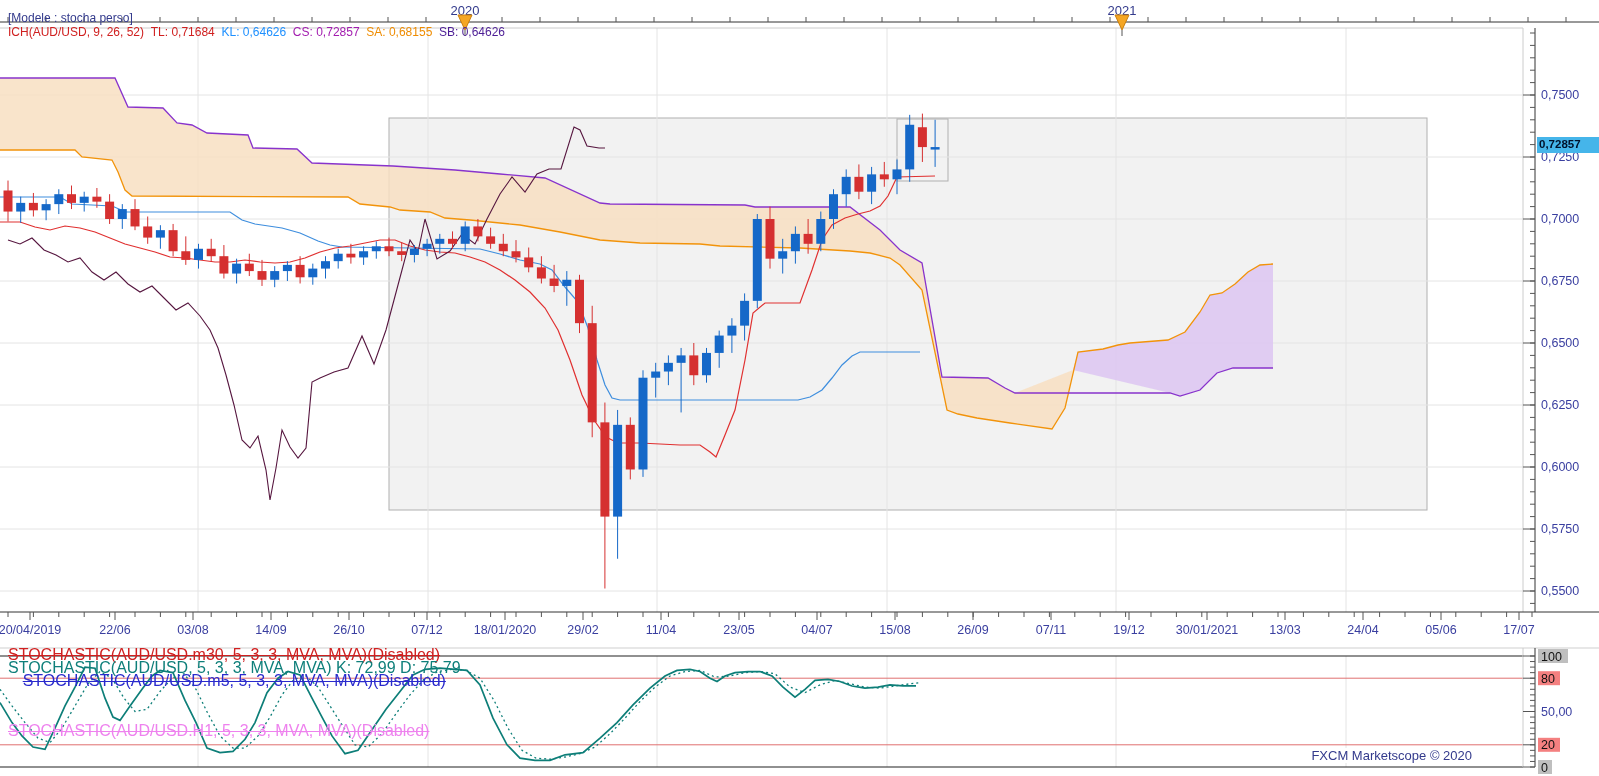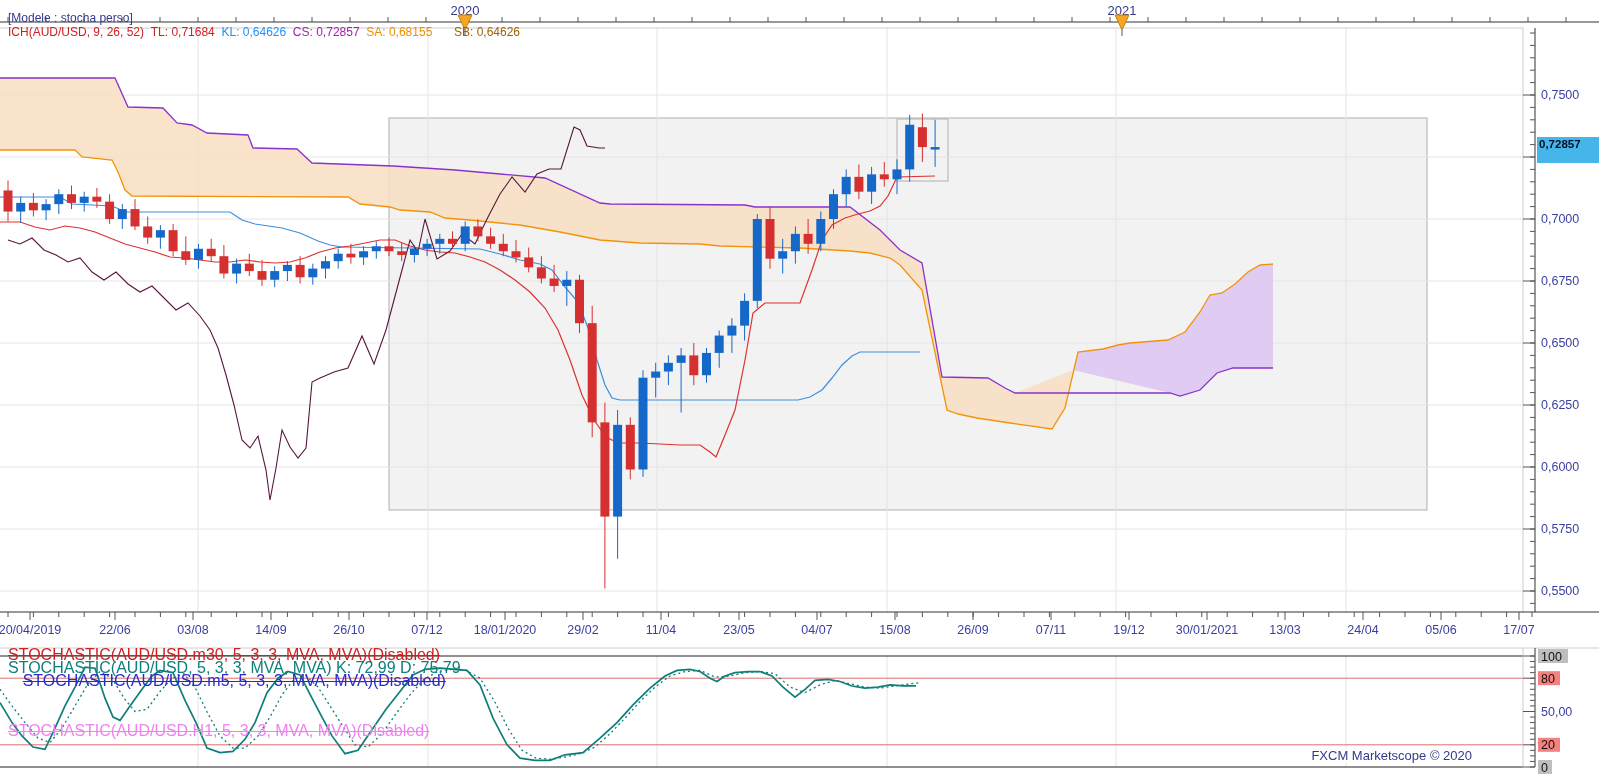--- a/index.html
+++ b/index.html
@@ -6,29 +6,29 @@
   .screen{position:relative;width:1599px;height:776px;background:#fff;overflow:hidden;
           font-family:"Liberation Sans",sans-serif;}
   svg{position:absolute;left:0;top:0;}
   .legend-main{position:absolute;left:8px;top:11px;font-size:12px;line-height:14px;white-space:nowrap;}
   .legend-main .row{height:14px;}
   .lg-model{color:#333a8c;}
   .lg-red{color:#d02020;}
   .lg-kl{color:#1e90ff;}
   .lg-cs{color:#a21caf;}
   .lg-sa{color:#ef8c00;}
-  .lg-sb{color:#a16207;margin-left:15px;}
+  .lg-sb{color:#4c1d95;}
   .lg-pivot{color:#1a1a1a;}
   .legend-stoch{position:absolute;left:8px;top:648px;font-size:16px;line-height:13px;white-space:nowrap;}
   .legend-stoch .row{height:13px;}
   .st-m30{color:#d02020;text-decoration:line-through;}
   .st-main{color:#0e7f7a;}
   .st-m5{color:#2a2acc;text-decoration:line-through;text-align:center;}
   .st-h1{color:#ee82ee;text-decoration:line-through;margin-top:37px;}
-  .price-tag{position:absolute;left:1537px;top:137px;width:61px;height:26px;background:#45b5ea;
+  .price-tag{position:absolute;left:1537px;top:137px;width:61px;height:16px;background:#45b5ea;
              color:#00112b;font-size:11.5px;font-weight:bold;line-height:15px;padding-left:2px;}
   .watermark{position:absolute;right:124px;top:748px;font-size:13px;color:#333a8c;background:#fff;
              padding:0 3px;}
 </style>
 </head>
 <body>
 
 <div class="screen">
   <svg id="chart-svg" width="1599" height="776">
       <rect x="0" y="28" width="1523" height="584" fill="#fff"></rect>

